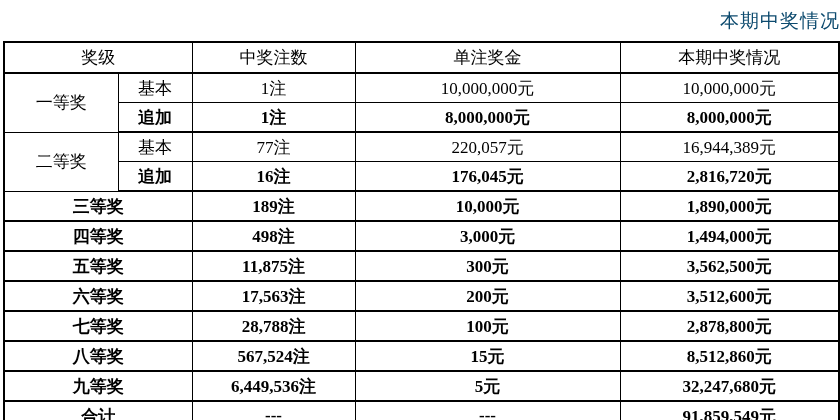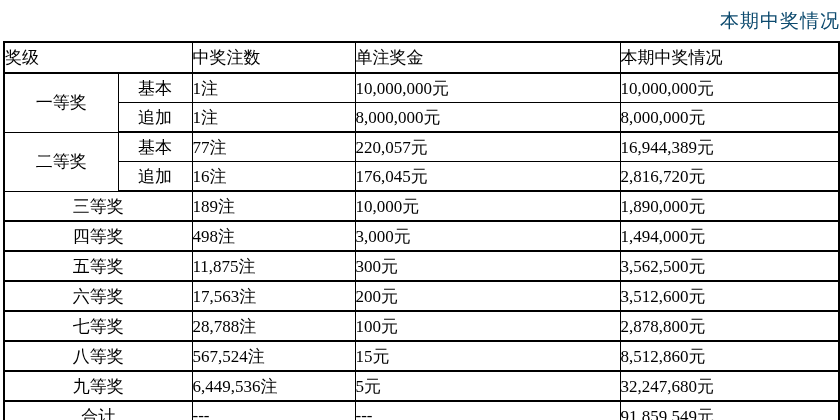--- a/index.html
+++ b/index.html
@@ -45,29 +45,29 @@
     font-weight: normal;
     padding: 0;
     height: 28px;
     white-space: nowrap;
     overflow: hidden;
     background: #ffffff;
   }
   .prize-table thead th {
     height: 29px;
     border-bottom-width: 2px;
-    text-align: left;
+    text-align: center;
   }
   .cell-center { text-align: center; }
   .cell-num {
-    text-align: left;
+    text-align: center;
     padding-right: 10px;
   }
   
-  tr.group-end td { border-bottom-width: 2px; }
+  tr.group-end td { border-bottom-width: 2px; font-weight: bold; }
   
   tr.group-mid td { border-bottom-width: 1px; }
 </style>
 </head>
 <body>
 
 <div class="page">
 
   <div class="title">本期中奖情况</div>
 

